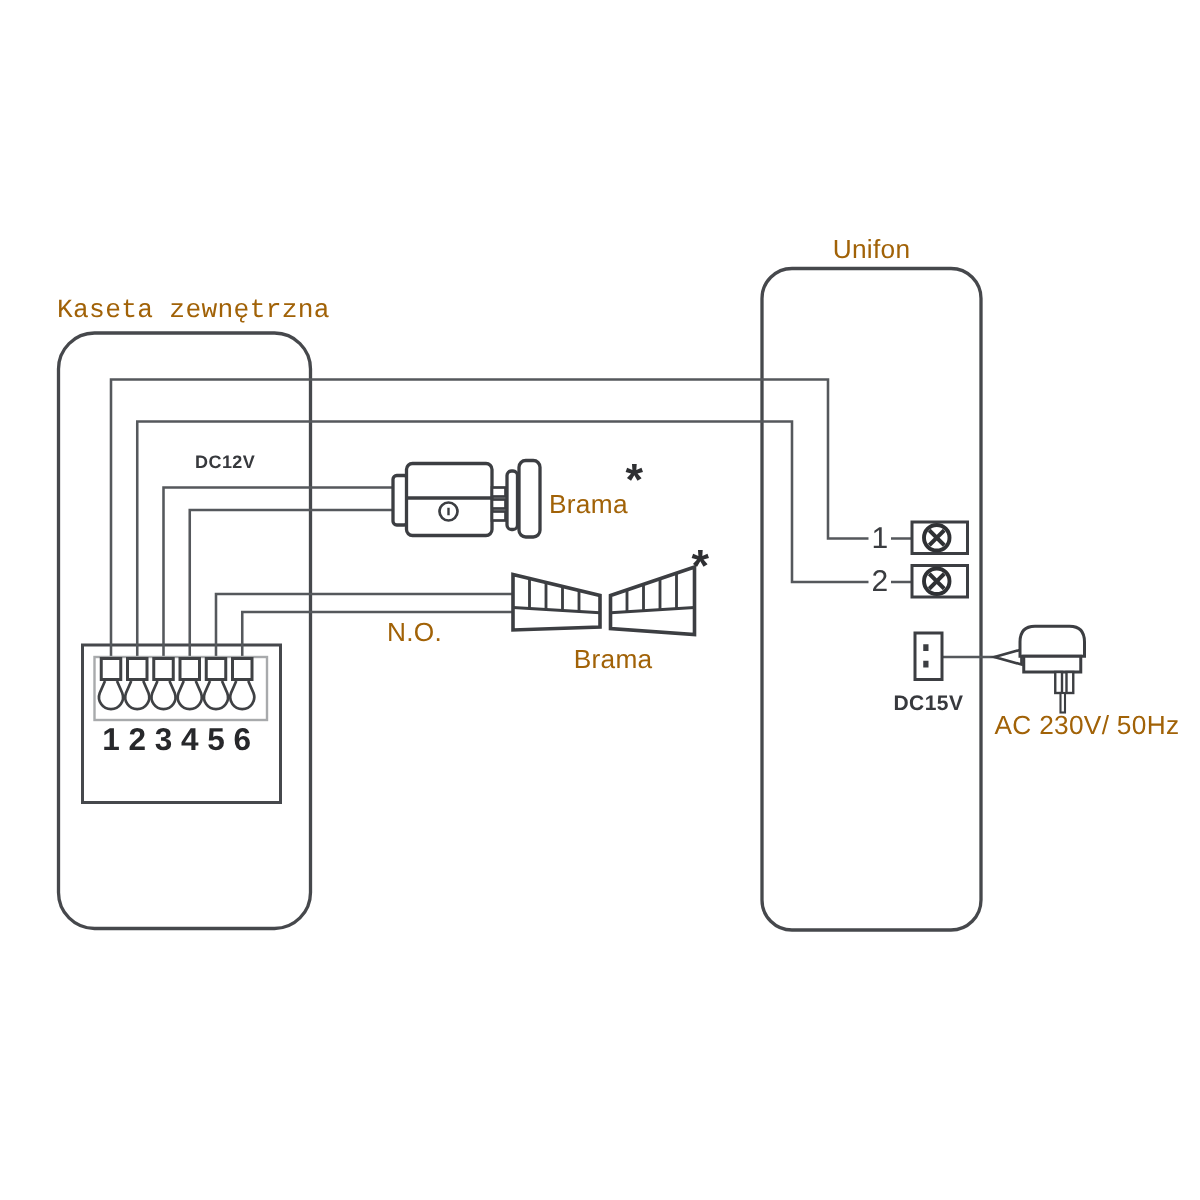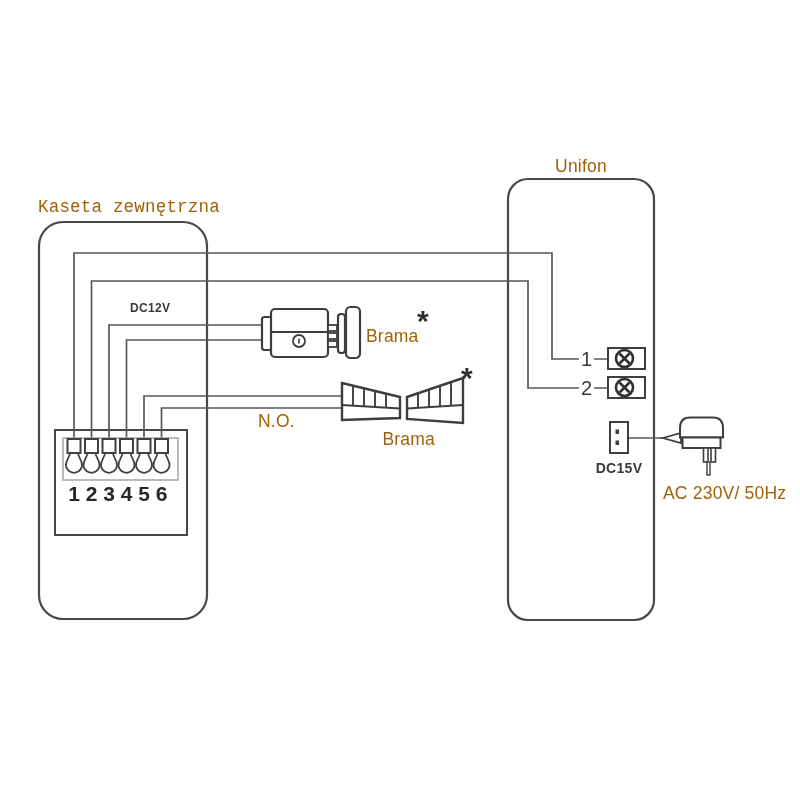--- a/index.html
+++ b/index.html
@@ -130,21 +130,21 @@
 
   <div class="lbl lbl-17" style="left:258px;top:413px;">N.O.</div>
 
   <div class="lbl lbl-17 center" style="left:359px;top:431px;width:76px;text-align:right;">Brama</div>
   <div class="lbl asterisk" style="left:461px;top:363px;">*</div>
 
   <div class="lbl wire-num" style="left:579px;top:349px;">1</div>
   <div class="lbl wire-num" style="left:579px;top:378px;">2</div>
 
   <div class="lbl lbl-bold center" style="left:579px;top:461px;width:80px;font-size:14px;">DC15V</div>
-  <div class="lbl lbl-17" style="left:663px;top:485px;">AC 230V/ 50Hz</div>
+  <div class="lbl lbl-17" style="left:663px;top:475px;">AC 230V/ 50Hz</div>
 
   <div class="term-num" style="left:65px;top:482px;">1</div>
   <div class="term-num" style="left:82.5px;top:482px;">2</div>
   <div class="term-num" style="left:100px;top:482px;">3</div>
   <div class="term-num" style="left:117.5px;top:482px;">4</div>
   <div class="term-num" style="left:135px;top:482px;">5</div>
   <div class="term-num" style="left:152.5px;top:482px;">6</div>
 
 
 </div>

